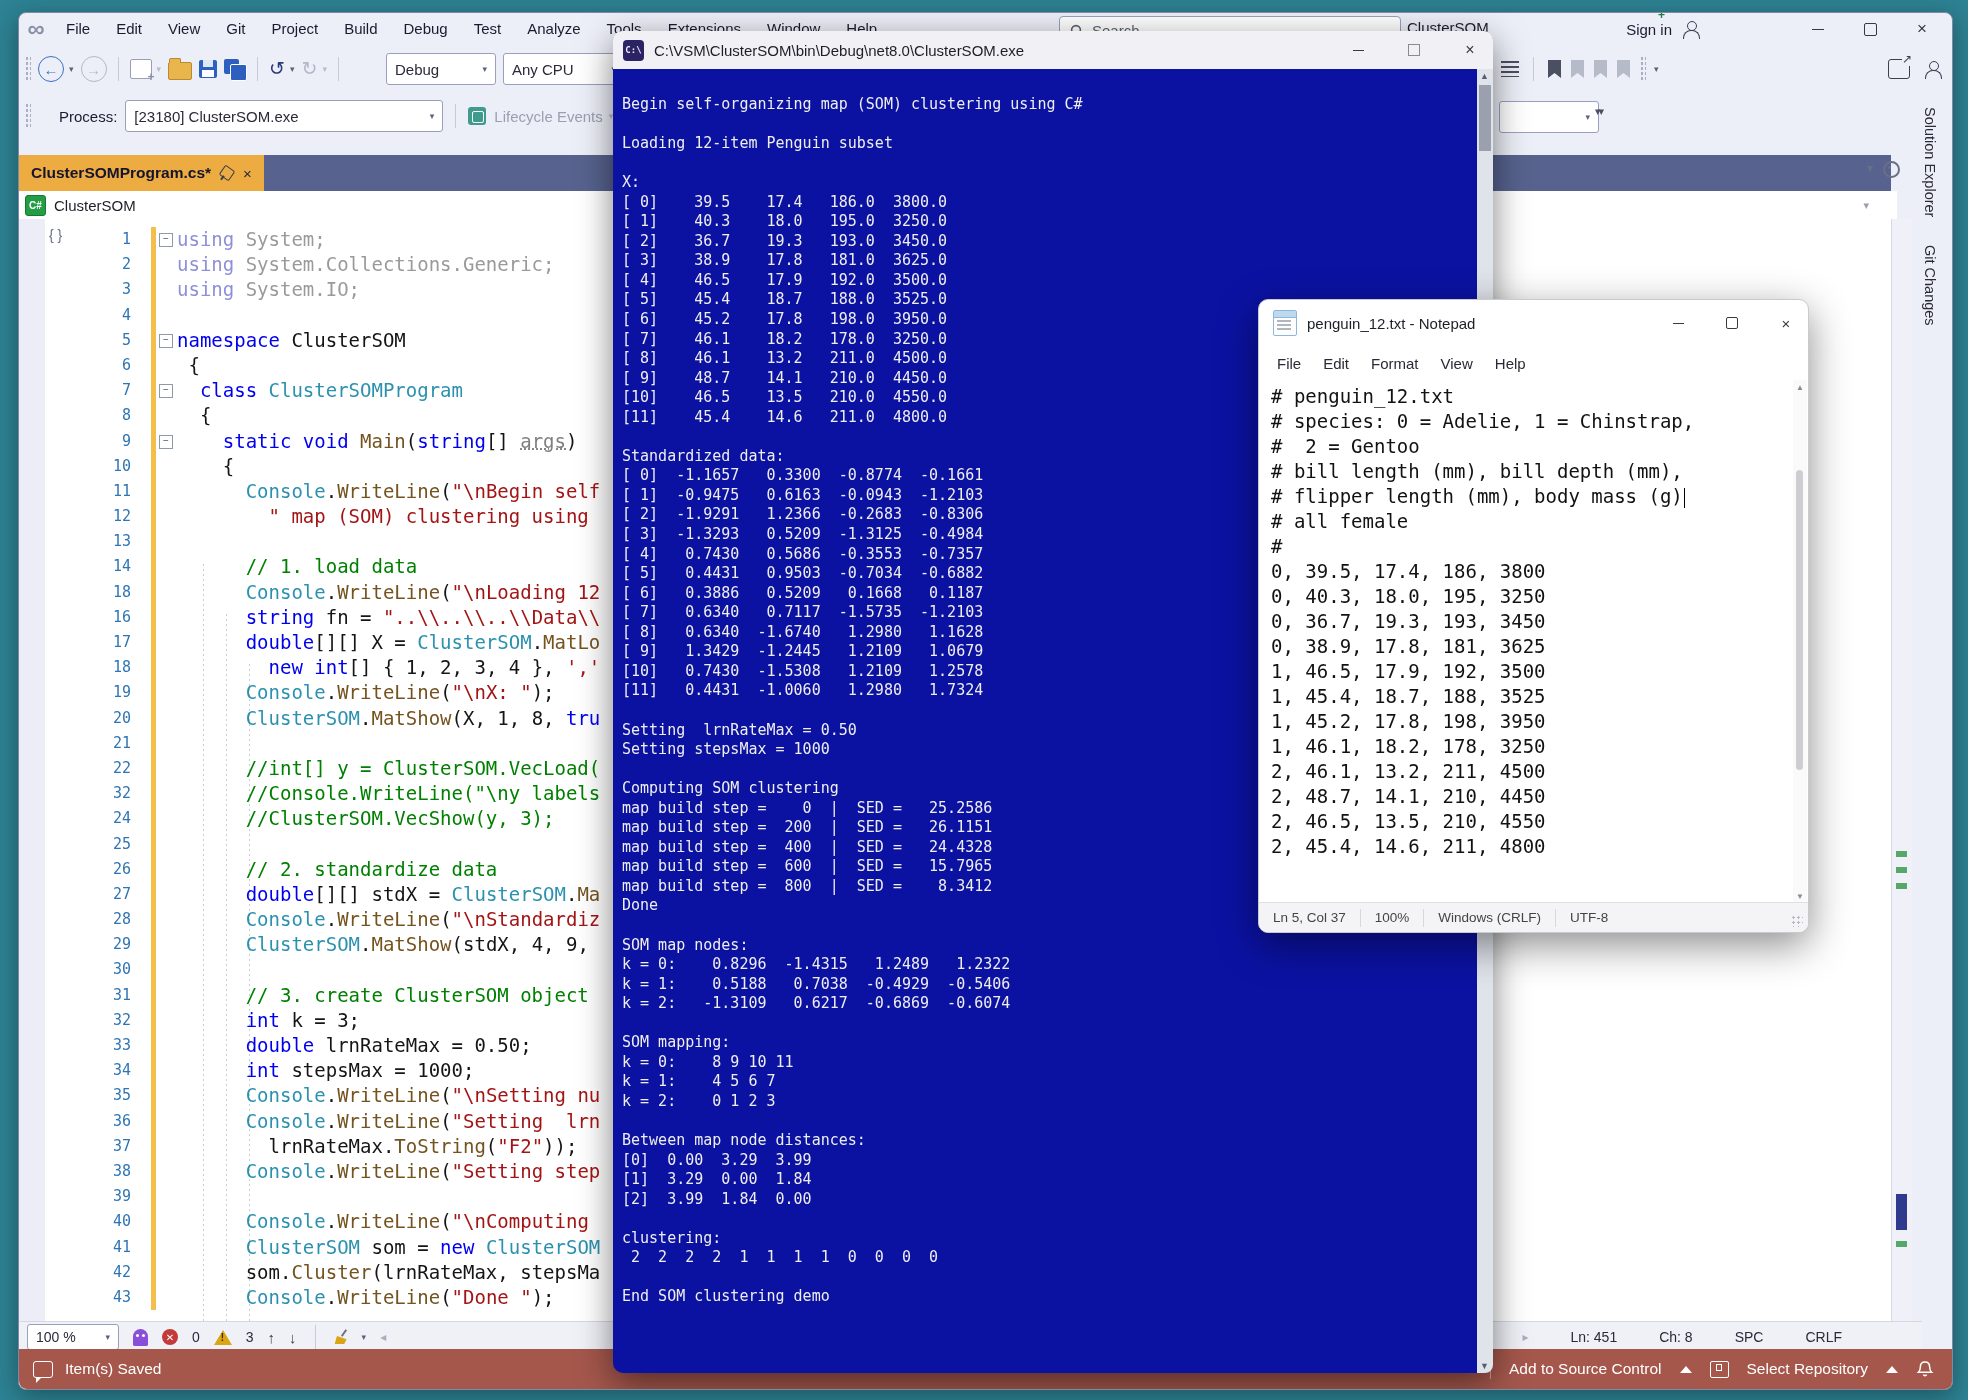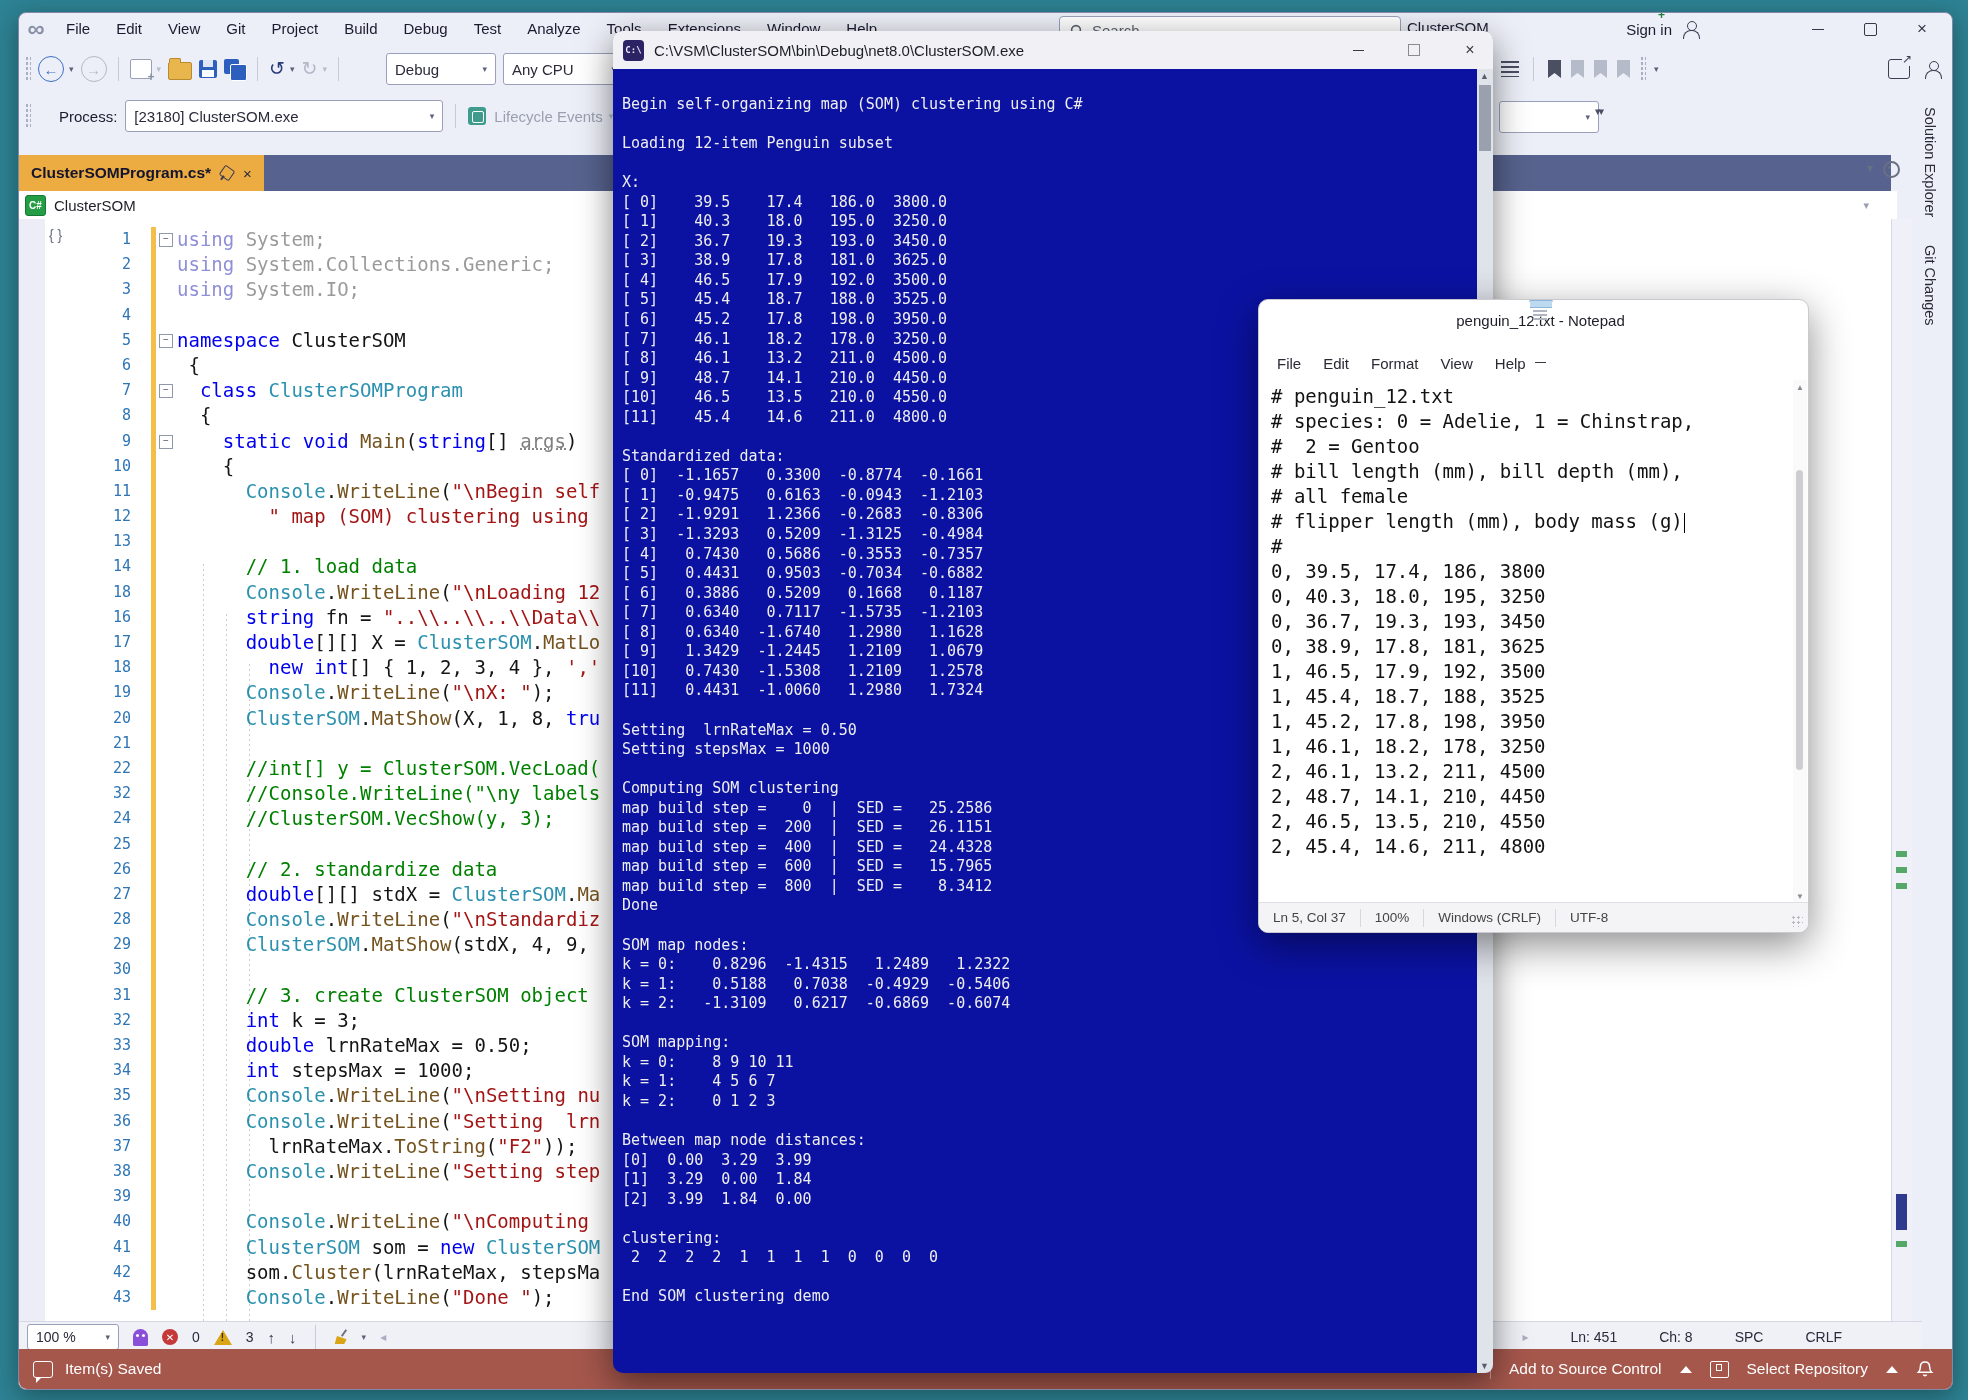--- a/index.html
+++ b/index.html
@@ -136,21 +136,21 @@
   .cbtn{width:46px;height:38px;display:flex;align-items:center;justify-content:center;color:#3a3a44;font-size:16px;flex:none;}
   #console-body{position:absolute;left:0;top:38px;width:864px;height:1304px;overflow:hidden;padding:26px 0 0 9px;box-sizing:border-box;}
   .cline{height:19.55px;line-height:19.55px;white-space:pre;color:#eeeeee;font-family:"DejaVu Sans Mono",monospace;font-size:15px;}
   #console-scroll{position:absolute;right:0;top:38px;width:16px;height:1304px;background:#dfe3ea;border-radius:0 0 8px 0;}
   #console-scroll .up{position:absolute;top:2px;left:3px;color:#5a5f70;font-size:9px;}
   #console-scroll .dn{position:absolute;bottom:2px;left:3px;color:#5a5f70;font-size:9px;}
   #console-thumb{position:absolute;left:2px;top:16px;width:12px;height:66px;background:#9aa0ae;}
   
   #notepad-win{position:absolute;left:1239px;top:286px;width:551px;height:634px;z-index:60;background:#fff;
                border-radius:10px;box-shadow:0 12px 40px rgba(0,0,0,.45);border:1px solid #c9c9cf;box-sizing:border-box;}
-  #np-title{position:absolute;left:0;top:0;width:100%;height:46px;display:flex;align-items:center;gap:10px;padding-left:14px;box-sizing:border-box;flex-direction:column;}
+  #np-title{position:absolute;left:0;top:0;width:100%;height:46px;display:flex;align-items:center;gap:10px;padding-left:14px;box-sizing:border-box;}
   .np-ic{width:22px;height:24px;background:#fdfdfd;border:1px solid #8fb6d9;border-radius:2px;position:relative;}
   .np-ic:before{content:"";position:absolute;left:0;top:0;width:100%;height:6px;background:#bcd9ef;border-bottom:1px solid #8fb6d9;}
   .np-ic:after{content:"";position:absolute;left:3px;top:9px;width:14px;height:1.5px;background:#b0b6c0;box-shadow:0 4px #b0b6c0,0 8px #b0b6c0;}
   #np-title .t{font-size:15px;color:#1e1e28;flex:1;white-space:nowrap;}
   .npbtn{width:44px;height:46px;display:flex;align-items:center;justify-content:center;color:#3a3a44;font-size:15px;flex:none;}
   #np-menu{position:absolute;left:0;top:46px;width:100%;height:34px;display:flex;align-items:center;padding-left:8px;gap:2px;}
   .np-menu-item{font-size:15px;color:#2a2a34;padding:4px 10px;border-radius:4px;}
   #np-body{position:absolute;left:0;top:80px;width:535px;height:524px;background:#fff;overflow:hidden;padding:4px 0 0 12px;box-sizing:border-box;}
   .nline{height:25px;line-height:25px;white-space:pre;color:#121212;font-family:"DejaVu Sans Mono",monospace;font-size:19px;}
   .np-caret{display:inline-block;width:0;height:20px;border-left:1.6px solid #000;vertical-align:middle;margin-left:1px;}
@@ -506,22 +506,22 @@
         <span class="np-menu-item">Edit</span>
         <span class="np-menu-item">Format</span>
         <span class="np-menu-item">View</span>
         <span class="np-menu-item">Help</span>
       </div>
     <div id="np-body">
         <div class="nline"># penguin_12.txt</div>
         <div class="nline"># species: 0 = Adelie, 1 = Chinstrap,</div>
         <div class="nline">#  2 = Gentoo</div>
         <div class="nline"># bill length (mm), bill depth (mm),</div>
+        <div class="nline"># flipper length (mm), body mass (g)<span class="np-caret"></span></div>
         <div class="nline"># all female</div>
-        <div class="nline"># flipper length (mm), body mass (g)<span class="np-caret"></span></div>
         <div class="nline">#</div>
         <div class="nline">0, 39.5, 17.4, 186, 3800</div>
         <div class="nline">0, 40.3, 18.0, 195, 3250</div>
         <div class="nline">0, 36.7, 19.3, 193, 3450</div>
         <div class="nline">0, 38.9, 17.8, 181, 3625</div>
         <div class="nline">1, 46.5, 17.9, 192, 3500</div>
         <div class="nline">1, 45.4, 18.7, 188, 3525</div>
         <div class="nline">1, 45.2, 17.8, 198, 3950</div>
         <div class="nline">1, 46.1, 18.2, 178, 3250</div>
         <div class="nline">2, 46.1, 13.2, 211, 4500</div>

